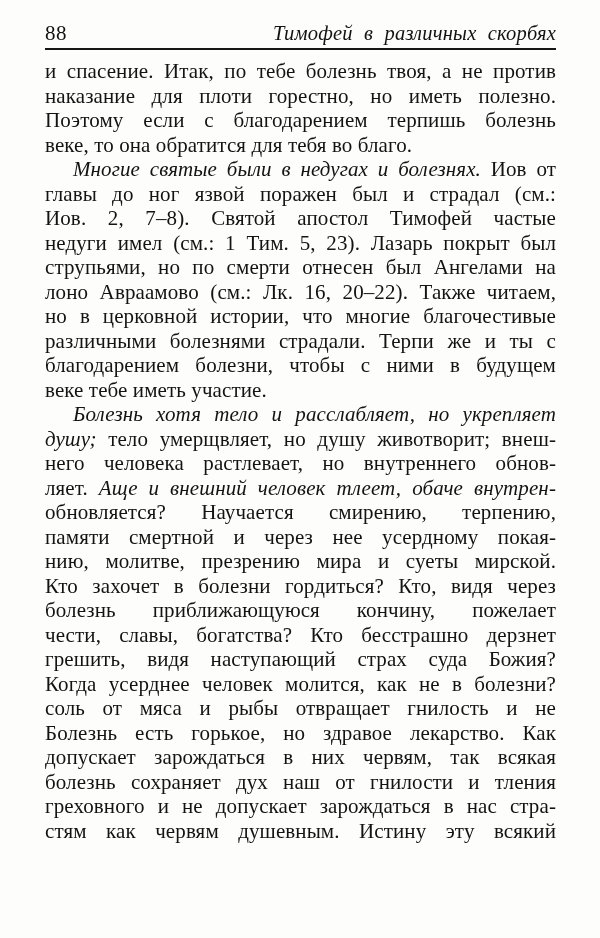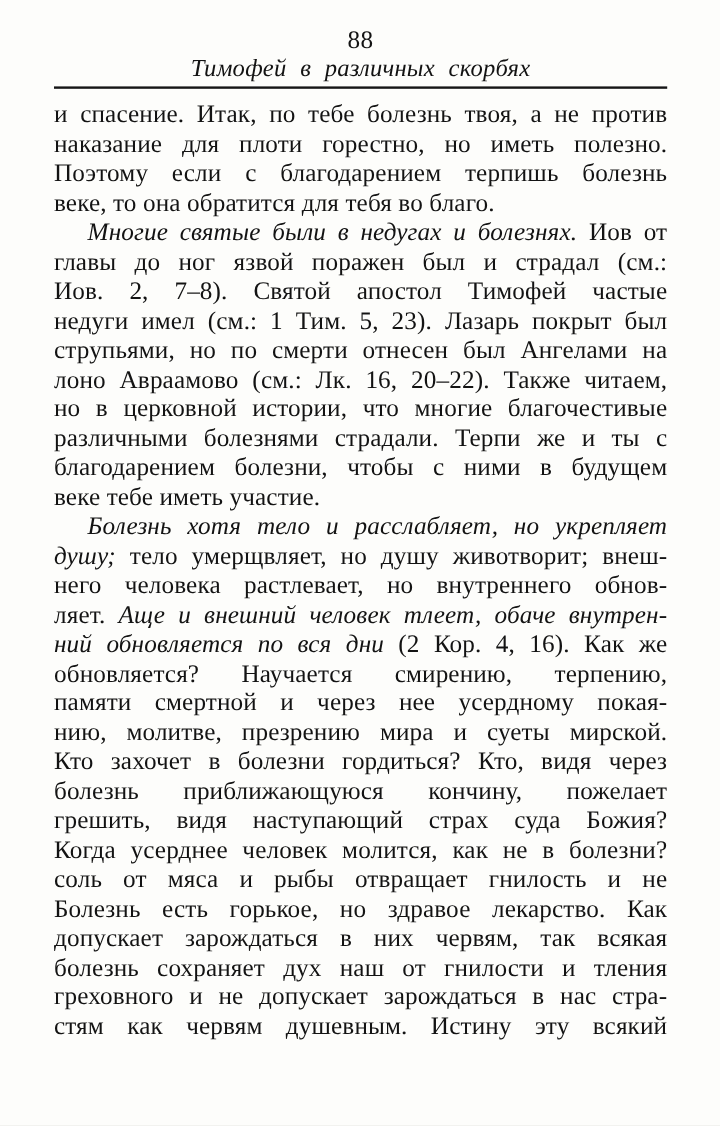--- a/index.html
+++ b/index.html
@@ -15,23 +15,22 @@
     background: #fdfdfb;
     box-sizing: border-box;
     padding: 21px 44px 0 45px;
     font-family: "Liberation Serif", "DejaVu Serif", serif;
     color: #131313;
     overflow: hidden;
   }
   .header {
     display: flex;
     justify-content: space-between;
-    align-items: center;
+    align-items: flex-start;
     line-height: 24px;
-    flex-direction: column;
   }
   .page-num {
     font-size: 21px;
     letter-spacing: 0.5px;
   }
   .running-title {
     font-style: italic;
     font-size: 20.5px;
     word-spacing: 6px;
     letter-spacing: 0.2px;
@@ -82,26 +81,26 @@
       <div class="line"><span>струпьями, но по смерти отнесен был Ангелами на</span></div>
       <div class="line"><span>лоно Авраамово (см.: Лк. 16, 20–22). Также читаем,</span></div>
       <div class="line"><span>но в церковной истории, что многие благочестивые</span></div>
       <div class="line"><span>различными болезнями страдали. Терпи же и ты с</span></div>
       <div class="line"><span>благодарением болезни, чтобы с ними в будущем</span></div>
       <div class="line left"><span>веке тебе иметь участие.</span></div>
       <div class="line indent"><span class="it">Болезнь хотя тело и расслабляет, но укрепляет</span></div>
       <div class="line"><span class="it">душу;</span><span> тело умерщвляет, но душу животворит; внеш-</span></div>
       <div class="line"><span>него человека растлевает, но внутреннего обнов-</span></div>
       <div class="line"><span>ляет. </span><span class="it">Аще и внешний человек тлеет, обаче внутрен-</span></div>
-      <div class="line"><span class="it">ний обновляется по вся дни</span><span> (2 Кор. 4, 16). Как же</span></div>
       <div class="line"><span>обновляется? Научается смирению, терпению,</span></div>
       <div class="line"><span>памяти смертной и через нее усердному покая-</span></div>
       <div class="line"><span>нию, молитве, презрению мира и суеты мирской.</span></div>
       <div class="line"><span>Кто захочет в болезни гордиться? Кто, видя через</span></div>
       <div class="line"><span>болезнь приближающуюся кончину, пожелает</span></div>
+      <div class="line"><span>чести, славы, богатства? Кто бесстрашно дерзнет</span></div>
       <div class="line"><span>грешить, видя наступающий страх суда Божия?</span></div>
       <div class="line"><span>Когда усерднее человек молится, как не в болезни?</span></div>
       <div class="line"><span>соль от мяса и рыбы отвращает гнилость и не</span></div>
       <div class="line"><span>Болезнь есть горькое, но здравое лекарство. Как</span></div>
       <div class="line"><span>допускает зарождаться в них червям, так всякая</span></div>
       <div class="line"><span>болезнь сохраняет дух наш от гнилости и тления</span></div>
       <div class="line"><span>греховного и не допускает зарождаться в нас стра-</span></div>
       <div class="line"><span>стям как червям душевным. Истину эту всякий</span></div>
     </div>
 </div>

